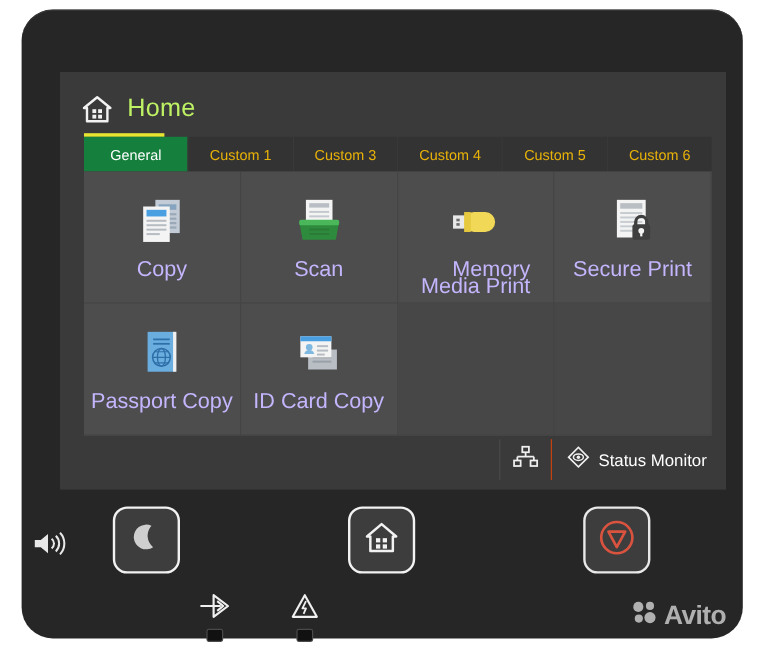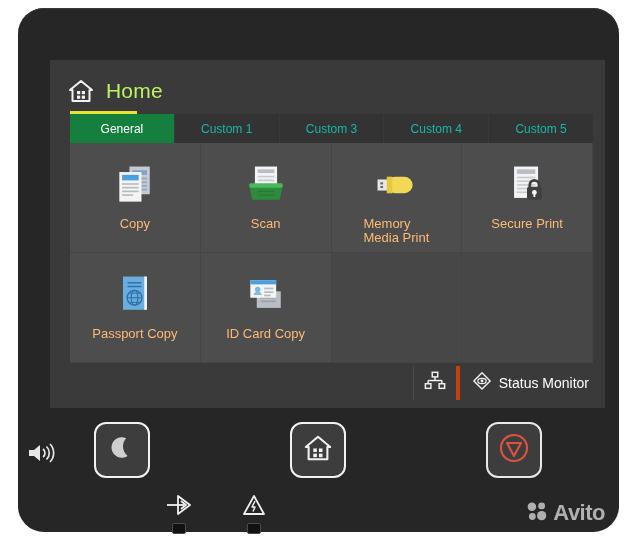--- a/index.html
+++ b/index.html
@@ -36,21 +36,21 @@
   }
   
   .tabs{
     position:absolute;left:20px;top:54px;
     width:523px;height:29px;
     display:flex;
   }
   .tab{
     flex:1 1 0;
     background:#333333;
-    color:#14b8a6;
+    color:#eab308;
     font-size:12px;
     display:flex;align-items:center;justify-content:center;
     border-right:1px solid #3a3a3a;
     box-sizing:border-box;
   }
   .tab:last-child{border-right:none;}
   .tab.active{background:#15803d;color:#ffffff;}
   
   .grid{
     position:absolute;left:20px;top:83px;
@@ -71,42 +71,42 @@
     padding-top:14px;
   }
   .tile.empty{background:#474747;}
   .tile-icon{
     width:52px;height:56px;
     display:flex;align-items:center;justify-content:center;
   }
   .tile-icon svg{display:block;}
   .tile-label{
     margin-top:4px;
-    color:#fdba74;
-    font-size:13px;
+    color:#c4b5fd;
+    font-size:18px;
     line-height:14px;
-    text-align:left;
+    text-align:right;
     white-space:pre-line;
   }
   
   .statusbar{
     position:absolute;left:20px;top:306px;
     width:523px;height:34px;
     display:flex;align-items:center;justify-content:flex-end;
   }
   .net-btn{
     width:42px;height:34px;
     display:flex;align-items:center;justify-content:center;
     border-left:1px solid #4a4a4a;
   }
   .status-mon{
     height:34px;
     display:flex;align-items:center;gap:7px;
     padding:0 4px 0 12px;
-    border-left:4px solid #c2410c;
+    border-left:1px solid #c2410c;
   }
   .status-mon-label{color:#ffffff;font-size:14px;}
   
   .hw{
     position:absolute;left:0;top:400px;
     width:601px;height:86px;
   }
   .speaker{
     position:absolute;left:0px;top:30px;
     width:46px;height:30px;
@@ -178,20 +178,23 @@
           <span>Custom 1</span>
         </div>
       <div class="tab">
           <span>Custom 3</span>
         </div>
       <div class="tab">
           <span>Custom 4</span>
         </div>
       <div class="tab">
           <span>Custom 5</span>
+        </div>
+      <div class="tab">
+          <span>Custom 6</span>
         </div>
     </div>
 
     <div class="grid">
 
       <div class="tile">
         <span class="tile-icon">
           <svg viewBox="0 0 52 52" width="48" height="48">
             <rect x="20" y="6" width="22" height="30" fill="#c3ccd6"></rect>
             <rect x="23" y="10" width="16" height="5" fill="#86a4bf"></rect>

